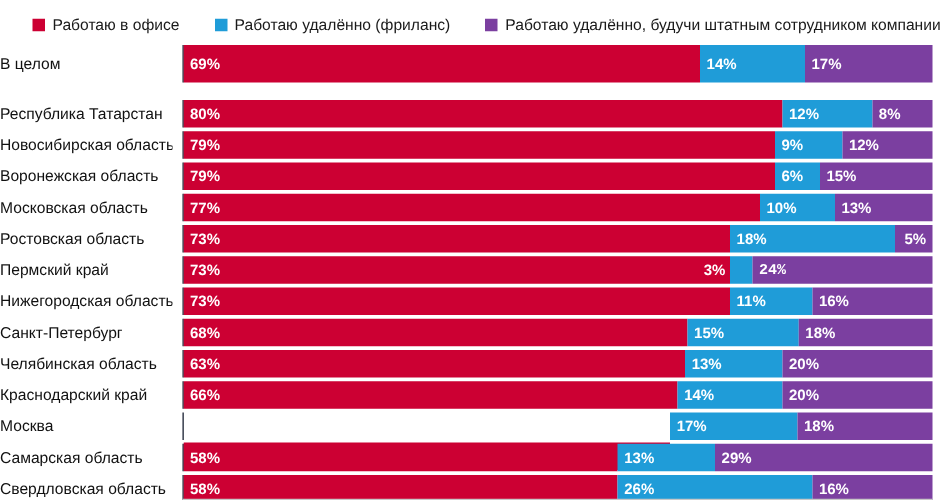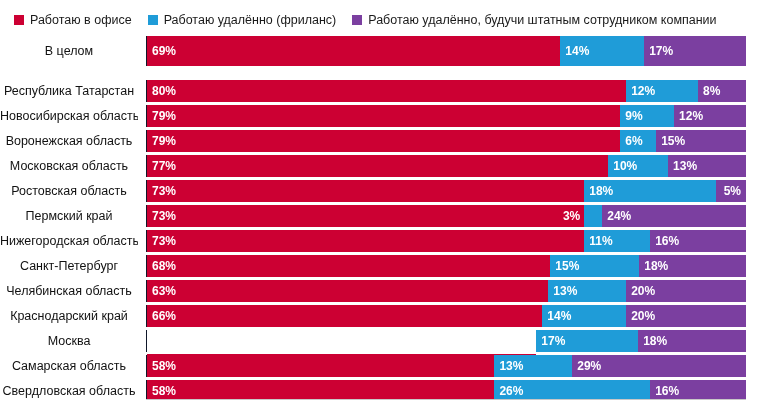--- a/index.html
+++ b/index.html
@@ -27,20 +27,21 @@
     padding: 10px 0 6px 14px;
     height: 20px;
   }
   .legend-item {
     display: flex;
     align-items: center;
     gap: 6px;
     font-size: 12.5px;
     color: #1a1a1a;
     white-space: nowrap;
+    margin-left: 12px;
   }
   .legend-swatch {
     width: 10px;
     height: 10px;
     flex: 0 0 auto;
   }
   
   .plot {
     position: relative;
     padding-left: 146px;
@@ -54,21 +55,21 @@
     position: relative;
   }
   .row.total {
     height: 30px;
     margin-bottom: 0;
   }
   .row-label {
     position: absolute;
     left: -146px;
     width: 138px;
-    text-align: center;
+    text-align: left;
     font-size: 12.5px;
     color: #111111;
     white-space: nowrap;
     overflow: hidden;
   }
   .bars {
     position: relative;
     display: flex;
     width: 100%;
     height: 100%;
@@ -223,21 +224,21 @@
       </div>
       <div class="row">
         <div class="row-label">Пермский край</div>
         <div class="bars">
           <div class="seg" style="background: rgb(204, 0, 51); width: 73%;">
             <span>73%</span>
           </div>
           <div class="seg out-left" style="background: rgb(31, 156, 216); width: 3%;">
             <span>3%</span>
           </div>
-          <div class="seg" style="background: rgb(123, 63, 160); width: 24%;">
+          <div class="seg" style="background: rgb(123, 63, 160); width: 24%; font-family: Liberation Mono, monospace;">
             <span>24%</span>
           </div>
         </div>
       </div>
       <div class="row">
         <div class="row-label">Нижегородская область</div>
         <div class="bars">
           <div class="seg" style="background: rgb(204, 0, 51); width: 73%;">
             <span>73%</span>
           </div>

